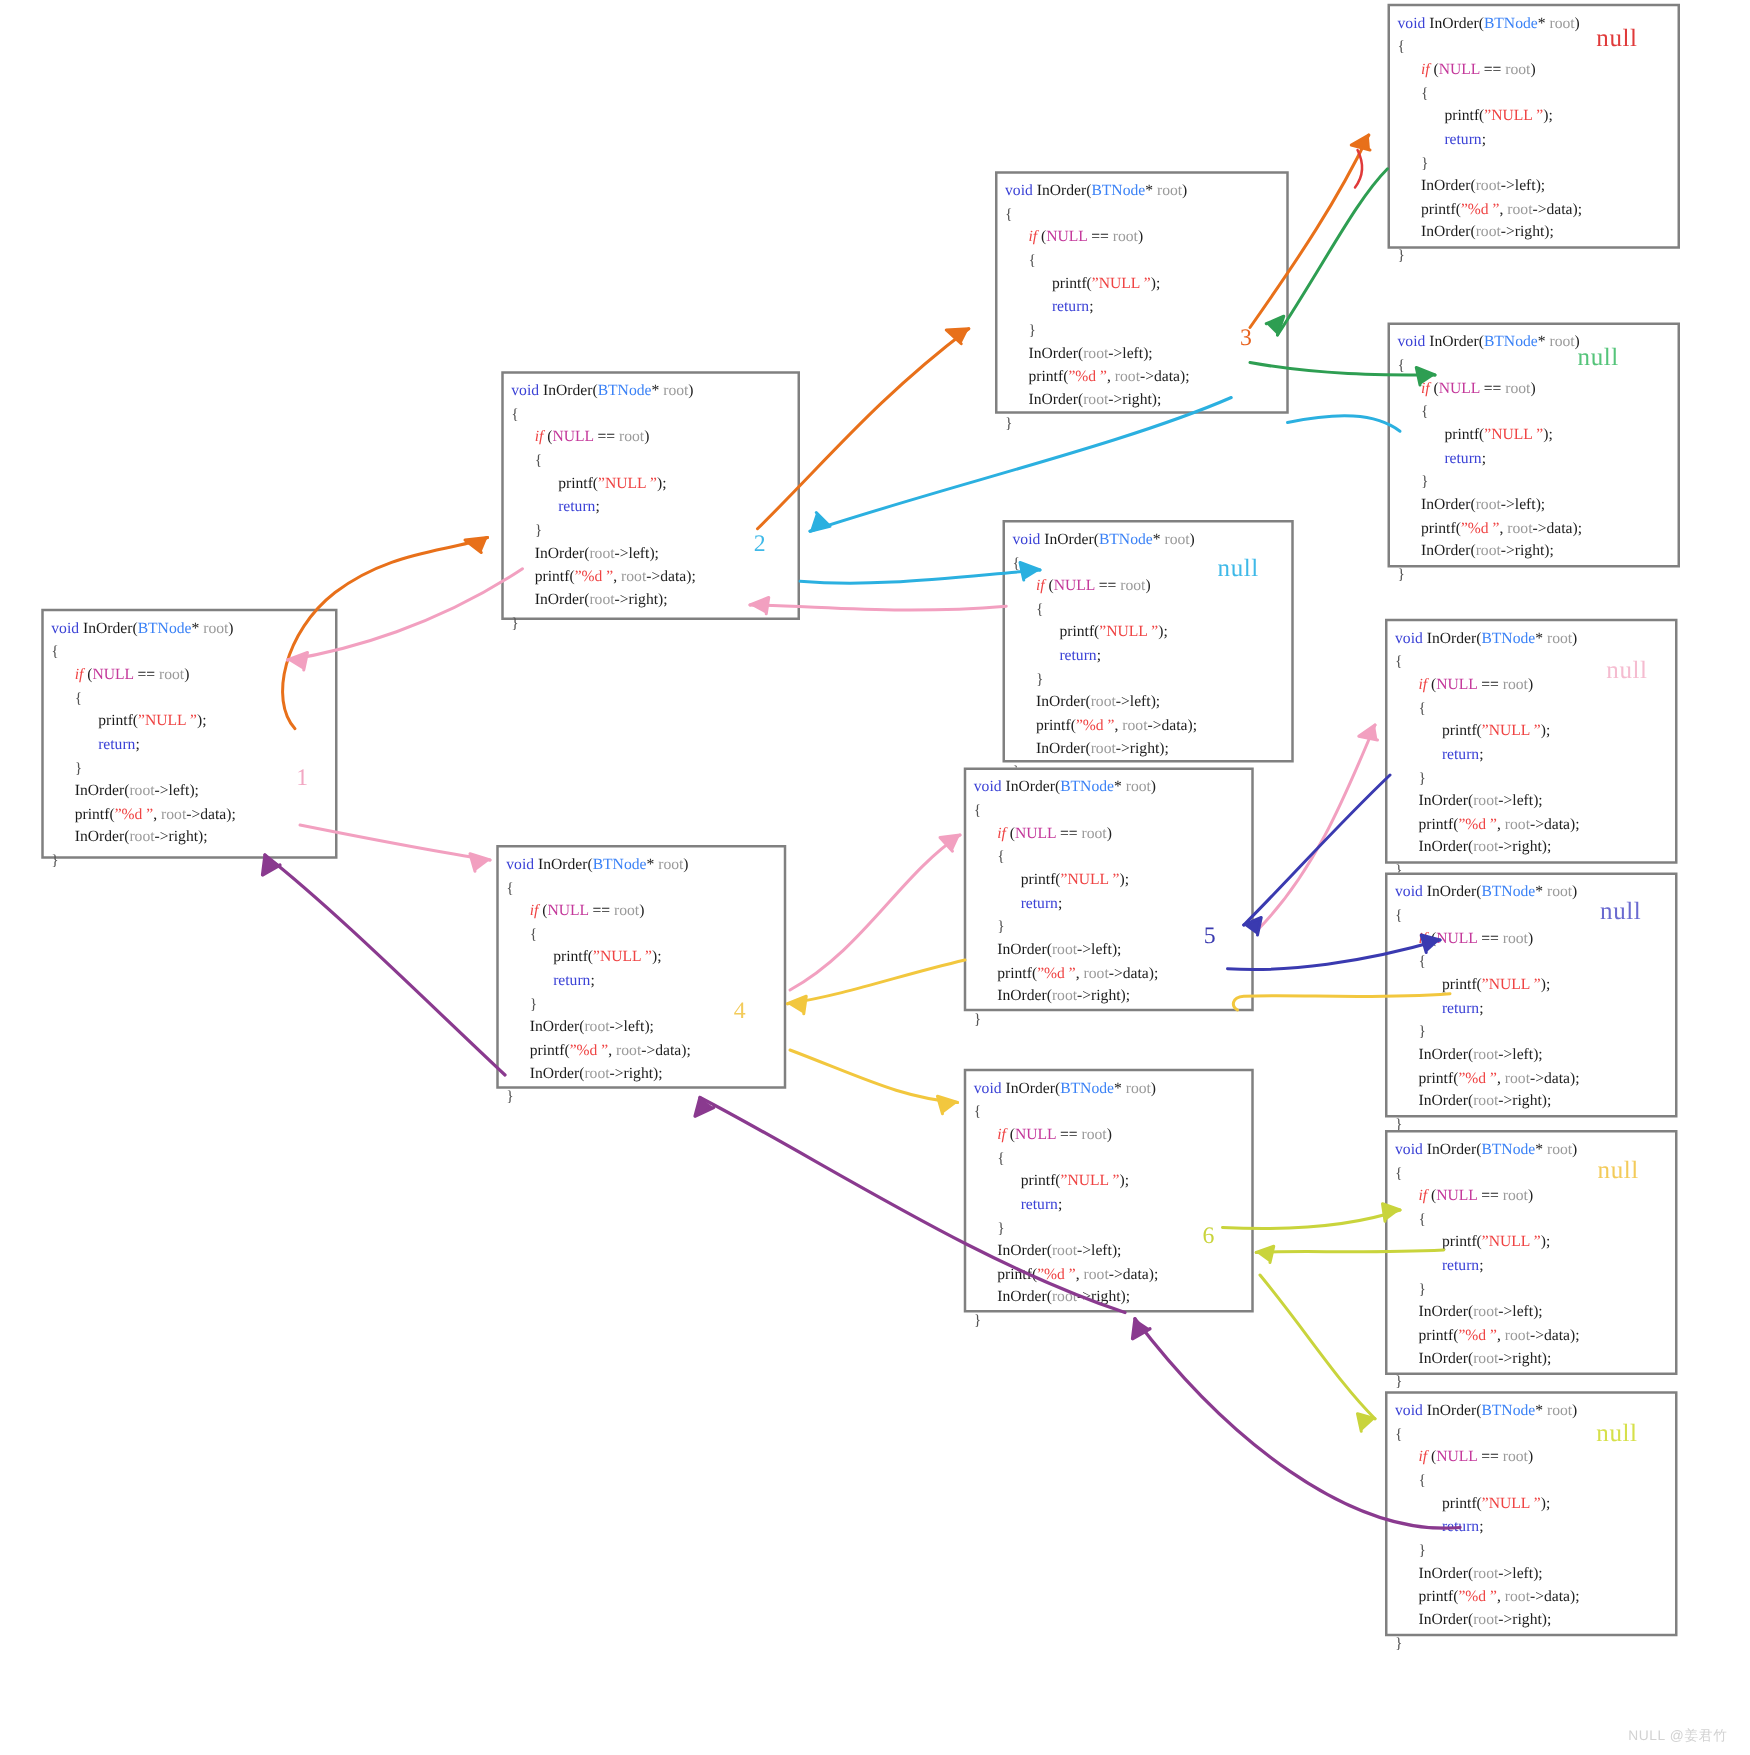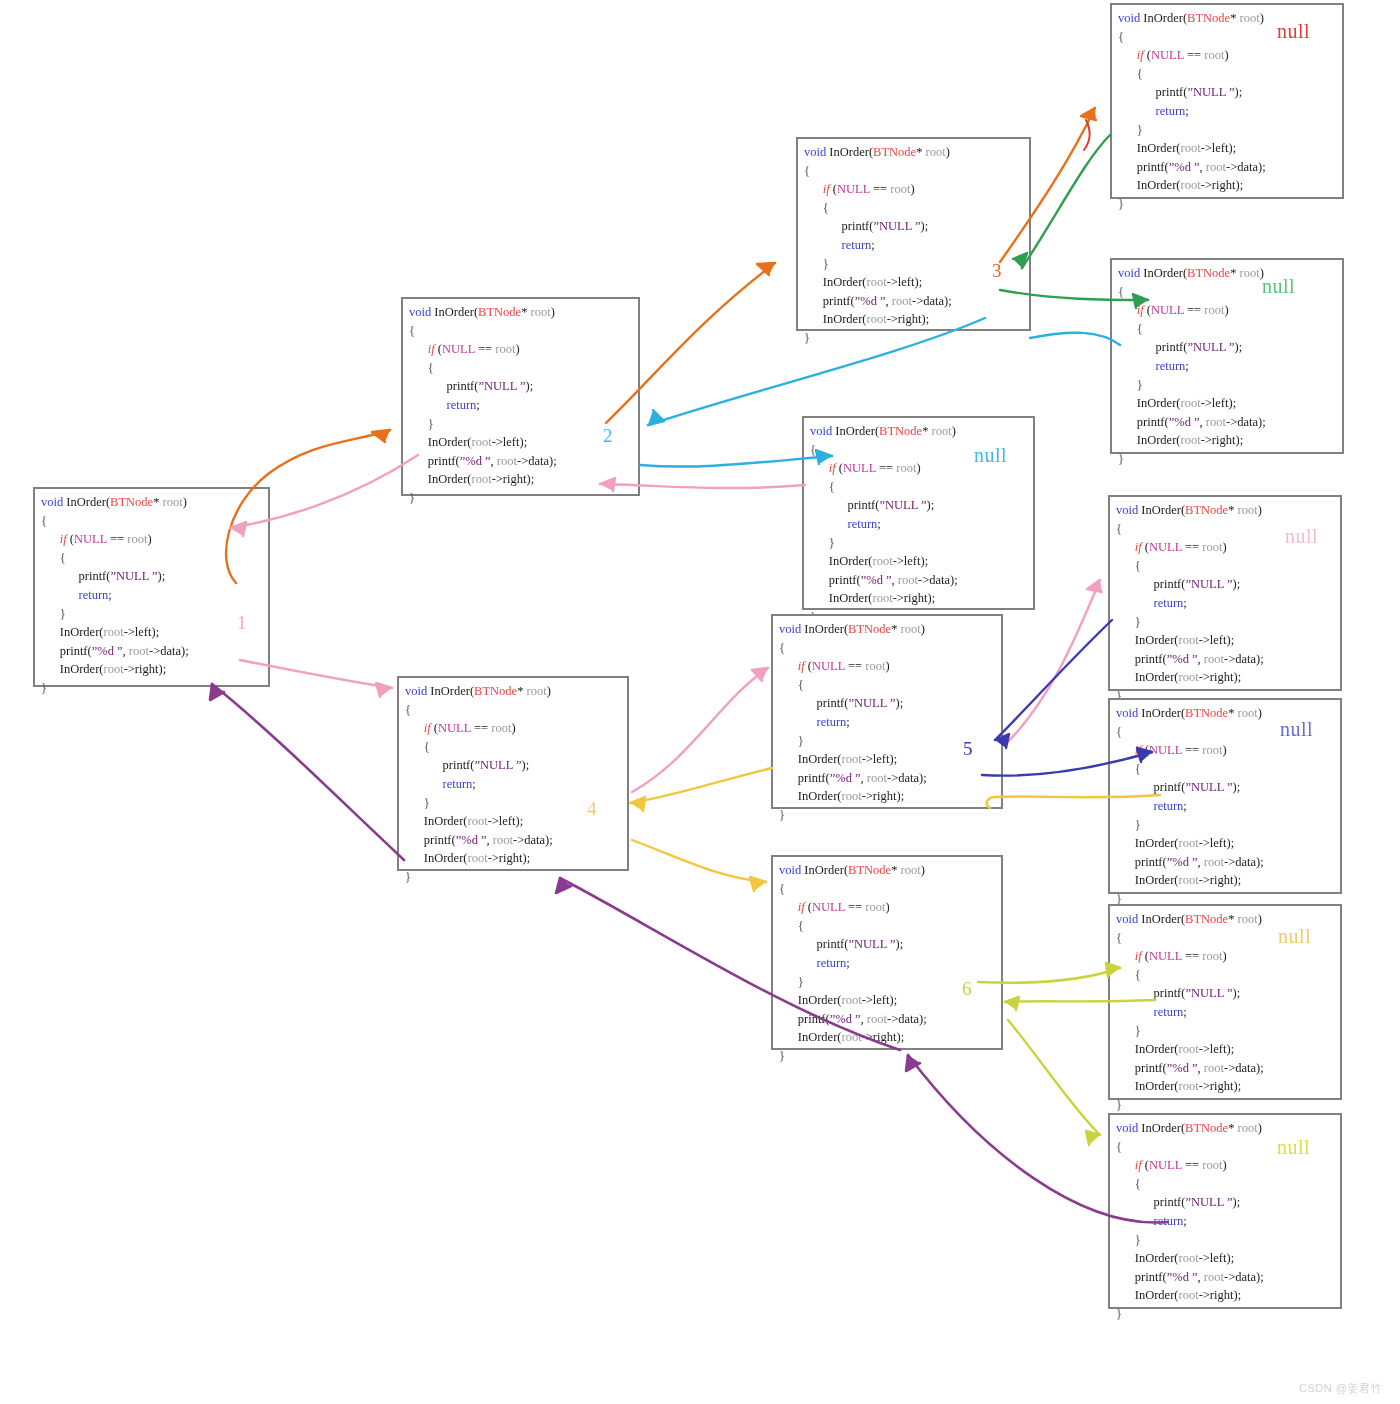--- a/index.html
+++ b/index.html
@@ -7,25 +7,25 @@
        font-family:"Liberation Serif",serif;}
   #stage{position:absolute;left:0;top:0;width:1400px;height:1404px;}
 
   
   .codebox{position:absolute;border:2px solid #808080;background:#fff;
            box-sizing:border-box;padding:4px 6px 5px 6px;
            font-family:"Liberation Serif",serif;font-size:12.5px;line-height:18.6px;
            white-space:pre;color:#222;}
   .kw{color:#3b42d6;font-family:Liberation Serif, serif;}          
   .fn{color:#1b1b1b;}          
-  .type{color:#ef4444;}        
+  .type{color:#3b82f6;}        
   .param{color:#9b9b9b;}       
   .ifkw{color:#ef4444;font-style:italic;}        
   .nullkw{color:#c4399b;}      
-  .str{color:#701a75;}         
+  .str{color:#ef4444;}         
   .brace{color:#555;}
   .op{color:#222;}
 
   
   .anno{position:absolute;font-family:"Liberation Serif",serif;
         pointer-events:none;}
   .anno.null{font-size:20px;letter-spacing:0.5px;}
   .anno.num{font-size:19px;}
 
   svg.overlay{position:absolute;left:0;top:0;width:1400px;height:1404px;
@@ -285,21 +285,21 @@
         <path d="M1168,1222 C1080,1230 980,1150 908,1055"></path>
         <path d="M908,1055 l-2,16 l14,-8" fill="#8a3a8f" stroke="#8a3a8f"></path>
       </g>
 
       <g stroke="#e03a3a" stroke-width="2">
         <path d="M1086,120 C1092,132 1090,142 1084,150"></path>
       </g>
     </g>
   </svg>
 
-  <div class="wm">CSDN @姜君竹</div>
+  <div class="wm">NULL @姜君竹</div>
 <div class="anno null" style="left: 1277px; top: 20px; color: rgb(224, 58, 58);">null</div>
     <div class="anno null" style="left: 1262px; top: 275px; color: rgb(85, 196, 122);">null</div>
     <div class="anno null" style="left: 974px; top: 444px; color: rgb(63, 185, 232);">null</div>
     <div class="anno null" style="left: 1285px; top: 525px; color: rgb(245, 188, 208);">null</div>
     <div class="anno null" style="left: 1280px; top: 718px; color: rgb(106, 106, 208);">null</div>
     <div class="anno null" style="left: 1278px; top: 925px; color: rgb(243, 203, 90);">null</div>
     <div class="anno null" style="left: 1277px; top: 1136px; color: rgb(214, 224, 74);">null</div>
     <div class="anno num" style="left: 237px; top: 612px; color: rgb(242, 167, 195);">1</div>
     <div class="anno num" style="left: 603px; top: 425px; color: rgb(63, 185, 232);">2</div>
     <div class="anno num" style="left: 992px; top: 260px; color: rgb(232, 99, 31);">3</div>

